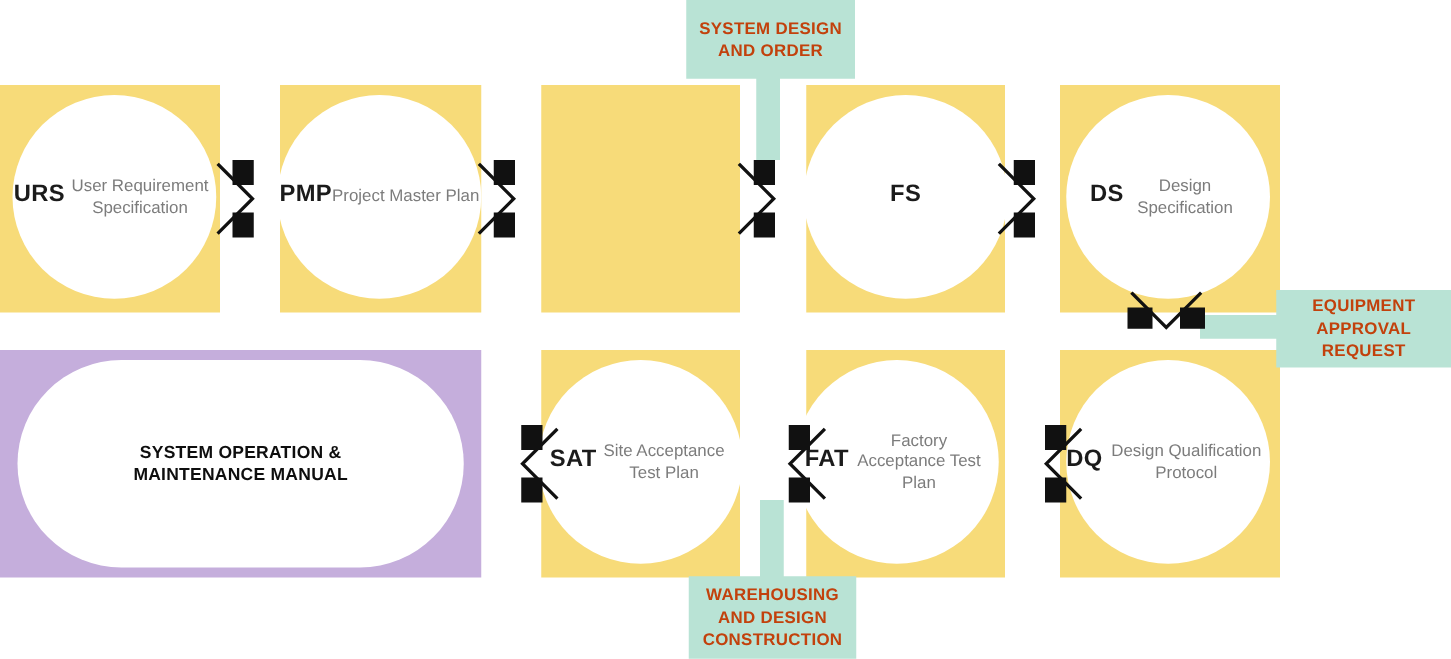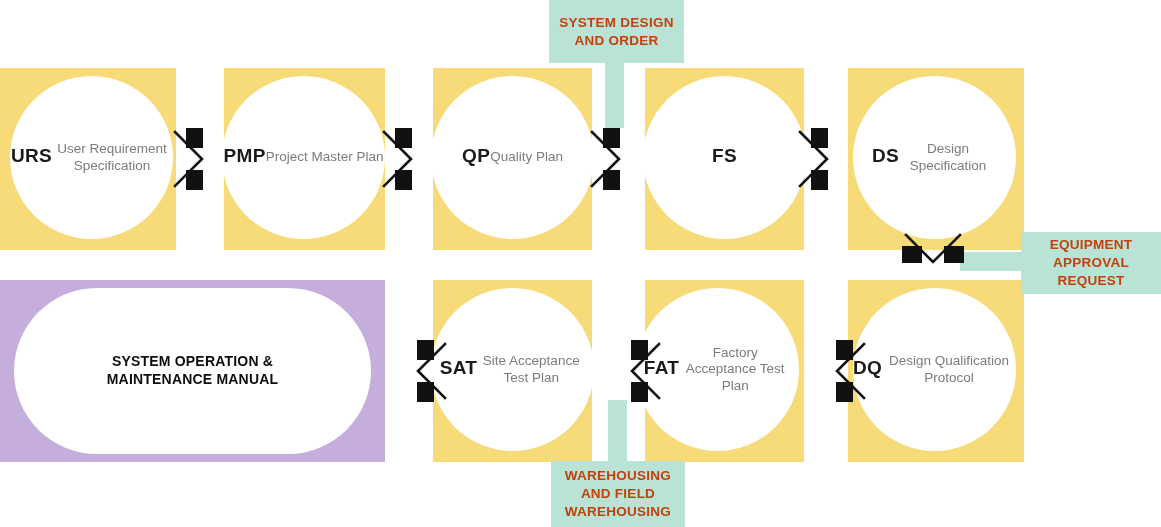--- a/index.html
+++ b/index.html
@@ -95,24 +95,20 @@
   <div class="node top" style="left:10px;top:76px;width:163px;height:163px;">
     <div class="code">URS</div>
     <div class="desc" style="max-width:120px;">User Requirement Specification</div>
   </div>
 
   <div class="node top" style="left:222px;top:76px;width:163px;height:163px;">
     <div class="code">PMP</div>
     <div class="desc" style="max-width:150px;">Project Master Plan</div>
   </div>
 
-  <div class="node top" style="left:431px;top:76px;width:163px;height:163px;">
-    <div class="code">QP</div>
-    <div class="desc" style="max-width:140px;">Quality Plan</div>
-  </div>
 
   <div class="node top" style="left:643px;top:76px;width:163px;height:163px;">
     <div class="code">FS</div>
   </div>
 
   <div class="node top" style="left:853px;top:76px;width:163px;height:163px;">
     <div class="code">DS</div>
     <div class="desc" style="max-width:98px;">Design Specification</div>
   </div>
 
@@ -137,21 +133,21 @@
 
   <div class="callout" style="left:549px;top:0px;width:135px;height:63px;">
     <div class="t" style="max-width:120px;">SYSTEM DESIGN AND ORDER</div>
   </div>
 
   <div class="callout" style="left:1021px;top:232px;width:140px;height:62px;">
     <div class="t" style="max-width:120px;">EQUIPMENT APPROVAL REQUEST</div>
   </div>
 
   <div class="callout" style="left:551px;top:461px;width:134px;height:66px;">
-    <div class="t" style="max-width:118px;">WAREHOUSING AND FIELD WAREHOUSING</div>
+    <div class="t" style="max-width:118px;">WAREHOUSING AND DESIGN CONSTRUCTION</div>
   </div>
 
   <div class="arrow" style="left:172px;top:128px;width:42px;height:62px;">
     <svg width="42" height="62" viewBox="0 0 42 62">
       <rect x="14" y="0" width="17" height="20" fill="#111"></rect>
       <rect x="14" y="42" width="17" height="20" fill="#111"></rect>
       <polyline points="3,4 30,31 3,58" fill="none" stroke="#111" stroke-width="2.6" stroke-linecap="square" stroke-linejoin="miter"></polyline>
     </svg>
   </div>
 

